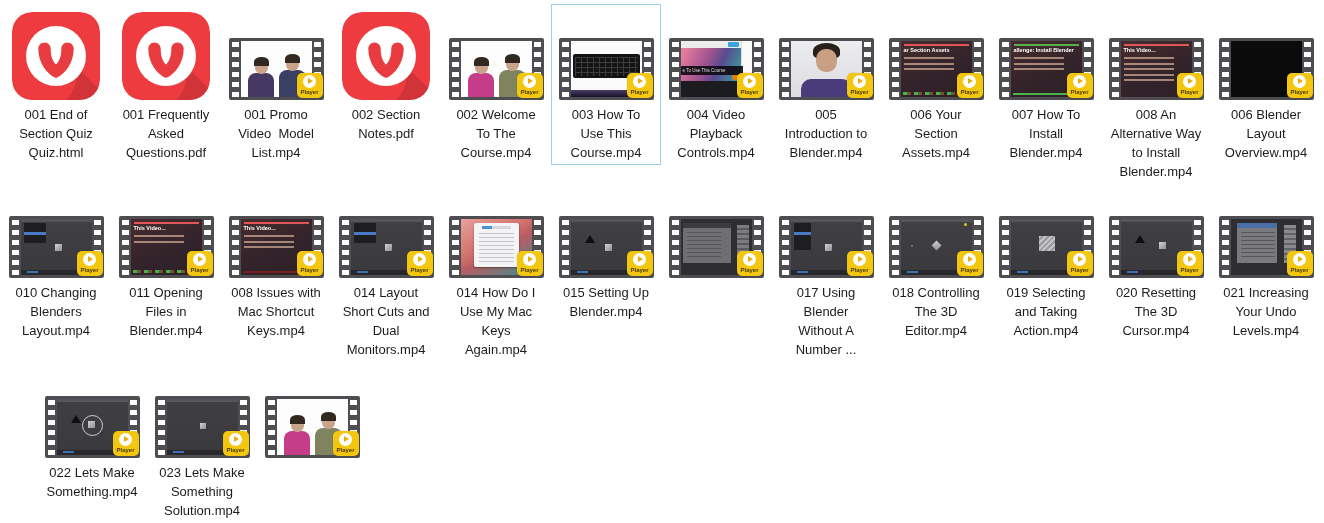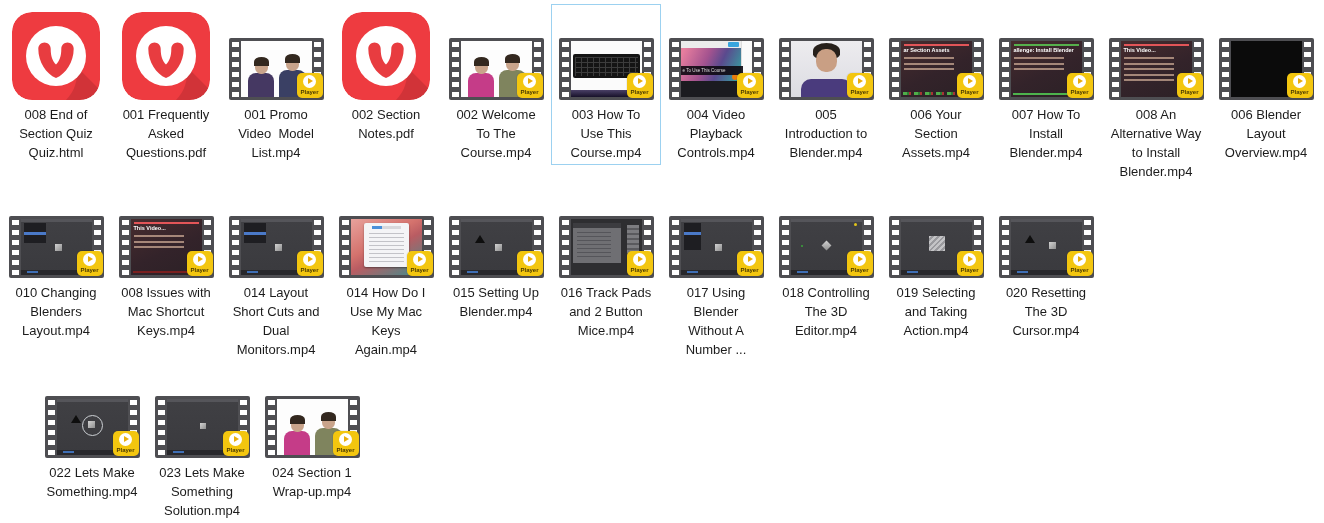--- a/index.html
+++ b/index.html
@@ -149,21 +149,21 @@
         <div class="icon-area">
           <div class="viv">
             <svg viewBox="0 0 88 88" width="88" height="88" xmlns="http://www.w3.org/2000/svg">
               <rect x="0" y="0" width="88" height="88" rx="20" fill="#ee3b40"></rect>
               <path d="M64 54 L88 78 L88 88 L54 88 C62 80 67 68 64 54 Z" fill="rgba(0,0,0,0.12)"></path>
               <circle cx="44" cy="44" r="30" fill="#ffffff"></circle>
               <path d="M32.5 30.5c3.4 0 6.2 2.8 6.2 6.2 0 7.6 1.9 12.4 5.3 15.9 3.4-3.5 5.3-8.3 5.3-15.9 0-3.4 2.8-6.2 6.2-6.2 3.4 0 6.2 2.8 6.2 6.2 0 13.4-7.8 24.9-17.7 29.4-9.9-4.5-17.7-16-17.7-29.4 0-3.4 2.8-6.2 6.2-6.2z" fill="#e83c40"></path>
             </svg>
           </div>
         </div>
-        <div class="label">008 End of Section Quiz Quiz.html</div>
+        <div class="label">001 End of Section Quiz Quiz.html</div>
       </div>
       <div class="cell">
         <div class="icon-area">
           <div class="viv">
             <svg viewBox="0 0 88 88" width="88" height="88" xmlns="http://www.w3.org/2000/svg">
               <rect x="0" y="0" width="88" height="88" rx="20" fill="#ee3b40"></rect>
               <path d="M64 54 L88 78 L88 88 L54 88 C62 80 67 68 64 54 Z" fill="rgba(0,0,0,0.12)"></path>
               <circle cx="44" cy="44" r="30" fill="#ffffff"></circle>
               <path d="M32.5 30.5c3.4 0 6.2 2.8 6.2 6.2 0 7.6 1.9 12.4 5.3 15.9 3.4-3.5 5.3-8.3 5.3-15.9 0-3.4 2.8-6.2 6.2-6.2 3.4 0 6.2 2.8 6.2 6.2 0 13.4-7.8 24.9-17.7 29.4-9.9-4.5-17.7-16-17.7-29.4 0-3.4 2.8-6.2 6.2-6.2z" fill="#e83c40"></path>
             </svg>
@@ -343,20 +343,37 @@
               <span class="pc"></span>
               <span class="pl">Player</span>
             </span>
           </div>
         </div>
         <div class="label">010 Changing Blenders Layout.mp4</div>
       </div>
       <div class="cell">
         <div class="icon-area">
           <div class="film">
+            <div class="t t-slide-d">
+              <i class="ln"></i>
+              <i class="blk"></i>
+              <i class="foot"></i>
+              <i class="tt">This Video...</i>
+            </div>
+            <span class="badge">
+              <span class="pc"></span>
+              <span class="pl">Player</span>
+            </span>
+          </div>
+        </div>
+        <div class="label">011 Opening Files in Blender.mp4</div>
+      </div>
+      <div class="cell">
+        <div class="icon-area">
+          <div class="film">
             <div class="t t-slide-e">
               <i class="ln"></i>
               <i class="blk"></i>
               <i class="foot"></i>
               <i class="tt">This Video...</i>
             </div>
             <span class="badge">
               <span class="pc"></span>
               <span class="pl">Player</span>
             </span>
@@ -418,21 +435,20 @@
             <div class="t t-prefs-a">
               <i class="win"></i>
               <i class="colr"></i>
             </div>
             <span class="badge">
               <span class="pc"></span>
               <span class="pl">Player</span>
             </span>
           </div>
         </div>
-        <div class="label">016 Track Pads and 2 Button Mice.mp4</div>
       </div>
       <div class="cell">
         <div class="icon-area">
           <div class="film">
             <div class="t t-bui-b">
               <i class="tb2"></i>
               <i class="pan"></i>
               <i class="cb"></i>
               <i class="bb2"></i>
             </div>
@@ -487,20 +503,35 @@
               <i class="cb"></i>
               <i class="bb2"></i>
             </div>
             <span class="badge">
               <span class="pc"></span>
               <span class="pl">Player</span>
             </span>
           </div>
         </div>
         <div class="label">020 Resetting The 3D Cursor.mp4</div>
+      </div>
+      <div class="cell">
+        <div class="icon-area">
+          <div class="film">
+            <div class="t t-prefs-b">
+              <i class="win"></i>
+              <i class="colr"></i>
+            </div>
+            <span class="badge">
+              <span class="pc"></span>
+              <span class="pl">Player</span>
+            </span>
+          </div>
+        </div>
+        <div class="label">021 Increasing Your Undo Levels.mp4</div>
       </div>
     </div>
     <div class="row row3">
       <div class="cell">
         <div class="icon-area">
           <div class="film">
             <div class="t t-v3-circle">
               <i class="tb2"></i>
               <i class="tri"></i>
               <i class="ring"></i>
@@ -537,16 +568,15 @@
             <div class="t t-men-pink">
               <i class="mL"></i>
               <i class="mR"></i>
             </div>
             <span class="badge">
               <span class="pc"></span>
               <span class="pl">Player</span>
             </span>
           </div>
         </div>
-        <div class="label">024 Section 1 Wrap-up.mp4</div>
       </div>
     </div>
   </div>
 
 </body></html>

